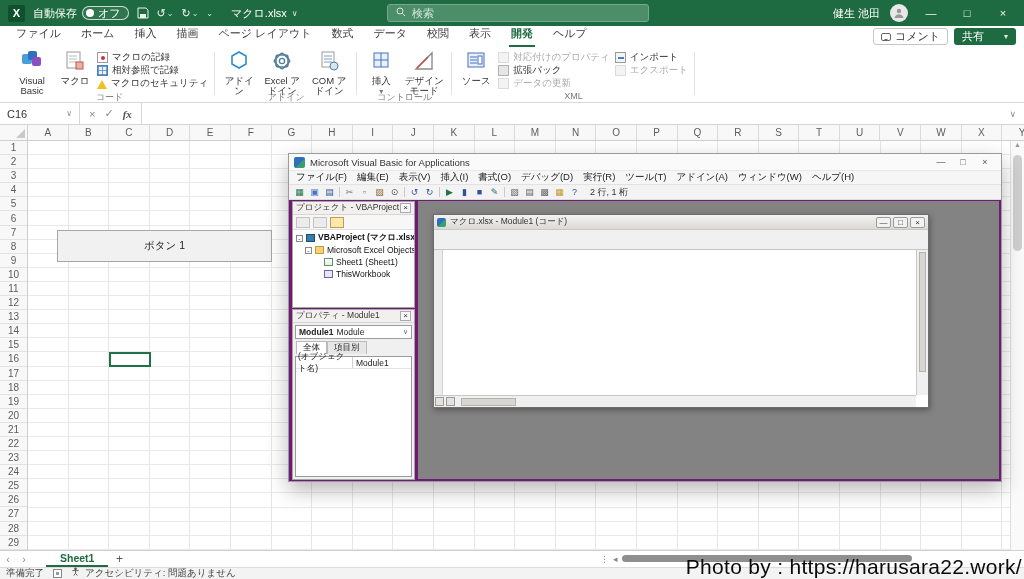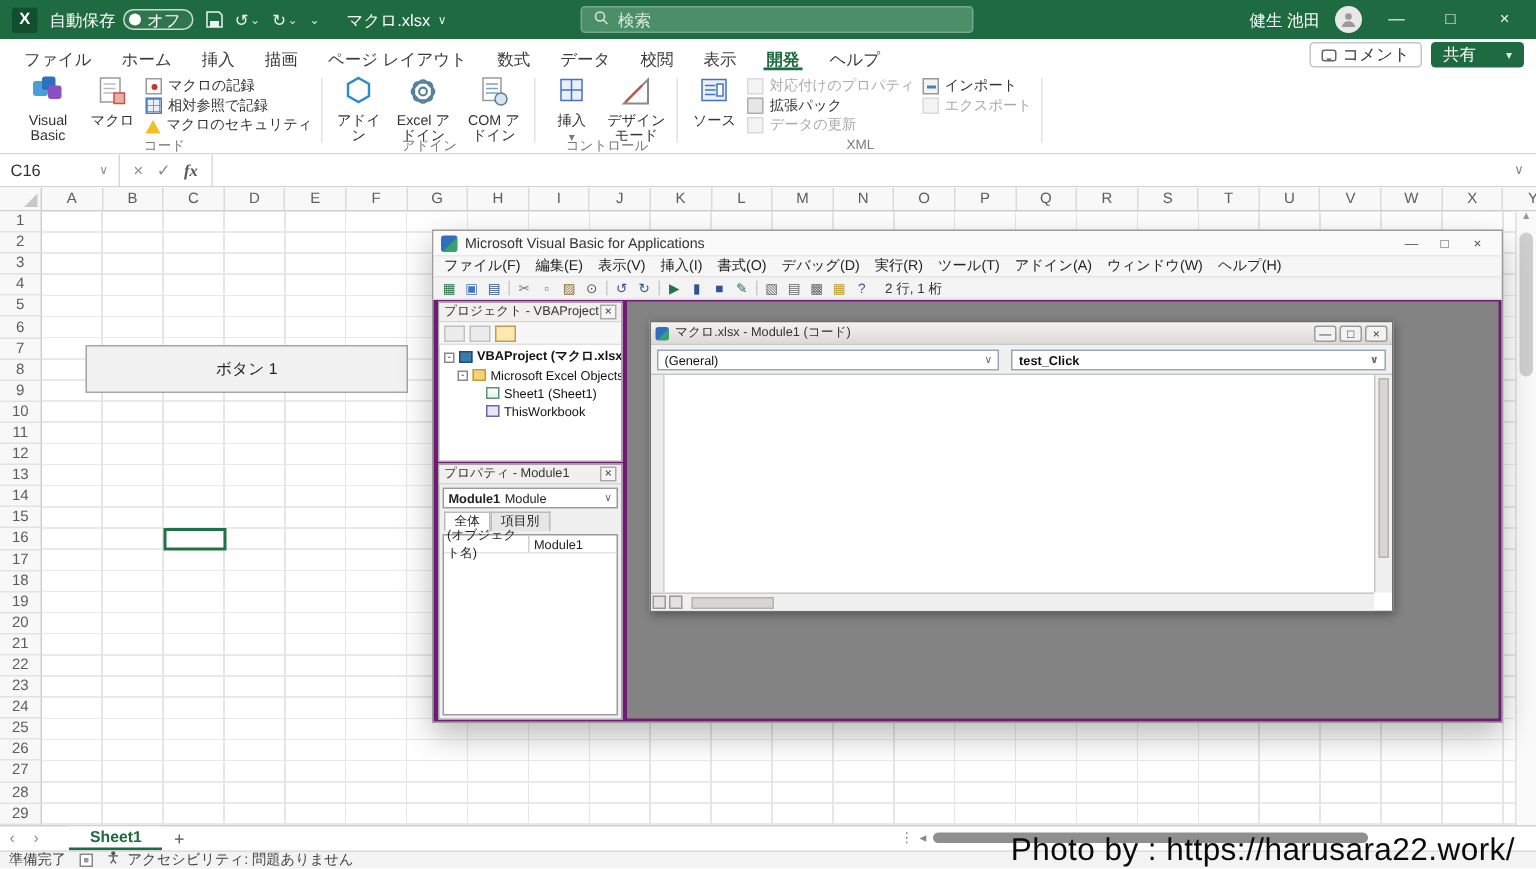--- a/index.html
+++ b/index.html
@@ -16,21 +16,21 @@
 .tb-ic svg{display:block}
 .chev{font-size:8px;opacity:.85}
 .doctitle{margin-left:10px;display:flex;gap:5px;align-items:center}
 .searchbox{position:absolute;left:387px;top:4px;width:262px;height:18px;background:#4b8e68;border:1px solid #76a88d;border-radius:3px;display:flex;align-items:center;gap:6px;padding:0 8px;color:#d9e8df;font-size:11px}
 .tb-right{margin-left:auto;display:flex;align-items:center;gap:10px}
 .avatar{width:18px;height:18px;border-radius:50%;background:#e8e8e8;display:flex;align-items:center;justify-content:center}
 .winbtn{width:26px;text-align:center;font-size:11px;opacity:.95}
 
 
 .tabrow{position:absolute;left:0;top:26px;width:1024px;height:21px;background:#fff;display:flex;align-items:stretch;font-size:11px;color:#3b3b3b;padding-left:6px}
-.rtab{padding:0 10px;display:flex;align-items:flex-end;position:relative}
+.rtab{padding:0 10px;display:flex;align-items:flex-start;position:relative}
 .rtab.active{color:#1e6b41;font-weight:bold}
 .rtab.active::after{content:"";position:absolute;left:8px;right:8px;bottom:0;height:2px;background:#1e6b41}
 .tabrow-right{margin-left:auto;display:flex;align-items:center;gap:6px;padding-right:8px}
 .comment-btn{border:1px solid #c6c6c6;border-radius:3px;height:17px;display:flex;align-items:center;gap:4px;padding:0 7px;color:#333}
 .bubble{width:10px;height:8px;border:1px solid #666;border-radius:2px;position:relative}
 .bubble::after{content:"";position:absolute;left:2px;bottom:-3px;border:2px solid transparent;border-top-color:#666}
 .share-btn{background:#1e6b41;color:#fff;border-radius:3px;height:17px;display:flex;align-items:center;gap:20px;padding:0 8px}
 
 
 .ribbon{position:absolute;left:0;top:47px;width:1024px;height:56px;background:#fff;border-bottom:1px solid #d8d8d8;display:flex;padding-left:4px;font-size:9.5px;color:#333}
@@ -156,21 +156,21 @@
 .cw-margin{position:absolute;left:0;top:0;bottom:12px;width:9px;background:#ececec;border-right:1px solid #d2d2d2}
 .cw-code{position:absolute;left:10px;top:0;right:12px;bottom:12px;font-family:"DejaVu Sans Mono","Liberation Mono",monospace;font-size:9px;line-height:13px;padding:3px 0 0 14px;color:#000;white-space:pre}
 .kw{color:#0000d4}
 .cw-vscroll{position:absolute;right:0;top:0;bottom:12px;width:12px;background:#f0f0f0;border-left:1px solid #c8c8c8}
 .cw-vthumb{position:absolute;left:2px;right:2px;top:2px;height:120px;background:#d8d6d2;border:1px solid #b5b3af}
 .cw-hscroll{position:absolute;left:0;right:12px;bottom:0;height:12px;background:#f0f0f0;border-top:1px solid #c8c8c8;display:flex;align-items:center;gap:2px;padding-left:1px}
 .viewbtn{width:9px;height:9px;border:1px solid #9a9a9a;background:#e4e2de}
 .cw-hthumb{width:55px;height:8px;background:#d8d6d2;border:1px solid #b5b3af;margin-left:4px}
 
 
-.watermark{position:absolute;right:14px;bottom:0;font-size:21px;color:#0a0a0a;z-index:60;letter-spacing:.3px}
+.watermark{position:absolute;right:2px;bottom:0;font-size:21px;color:#0a0a0a;z-index:60;letter-spacing:.3px}
 .vba{z-index:30}
 </style>
 </head>
 <body>
 
 <div class="screen">
 
   <div class="titlebar">
     <div class="applogo">X</div>
     <div class="autosave">
@@ -783,30 +783,20 @@
         <div class="codewin">
           <div class="cw-title">
             <span class="vbicon" style="width:9px;height:9px"></span>
             <span>マクロ.xlsx - Module1 (コード)</span>
             <span class="cw-btns">
               <span class="cwbtn">—</span>
               <span class="cwbtn">□</span>
               <span class="cwbtn">×</span>
             </span>
           </div>
-          <div class="cw-combos">
-            <div class="combo combo-l">
-                <span>(General)</span>
-                <span class="arr">∨</span>
-              </div>
-            <div class="combo combo-r">
-                <span>test_Click</span>
-                <span class="arr">∨</span>
-              </div>
-          </div>
           <div class="cw-body">
             <div class="cw-margin"></div>
             <div class="cw-vscroll">
                 <div class="cw-vthumb"></div>
               </div>
             <div class="cw-hscroll">
               <span class="viewbtn"></span>
               <span class="viewbtn"></span>
               <div class="cw-hthumb"></div>
             </div>

